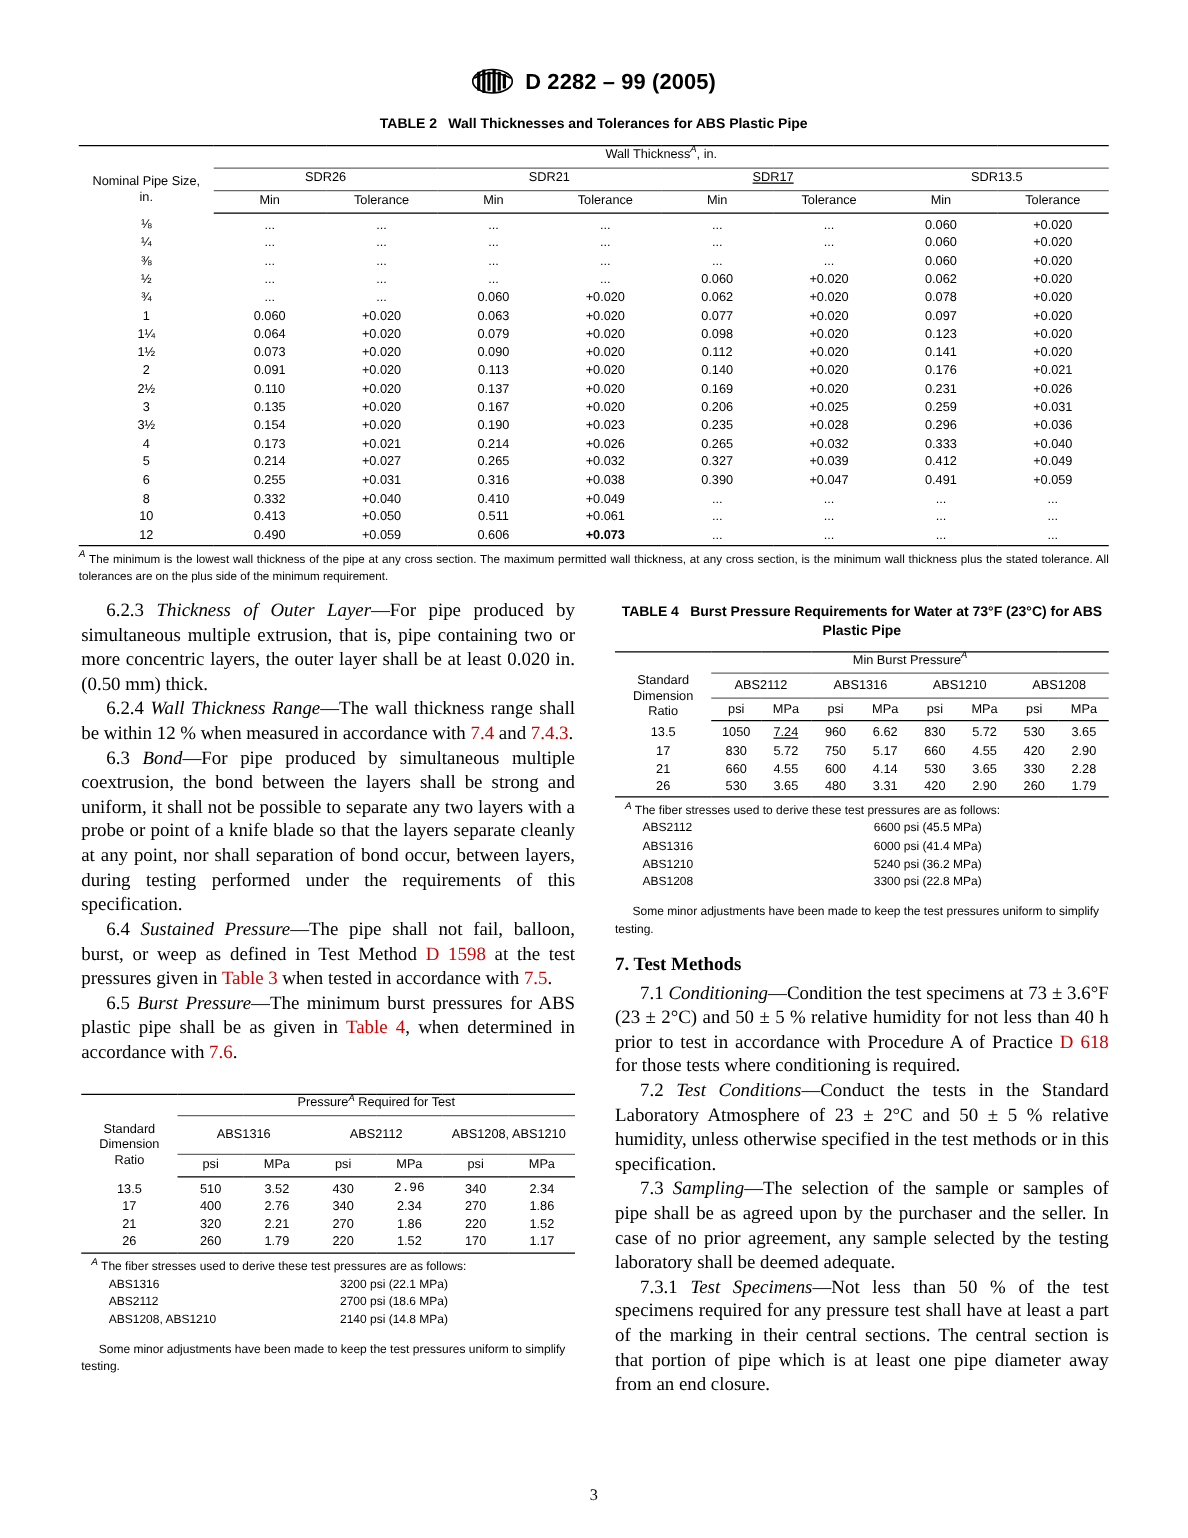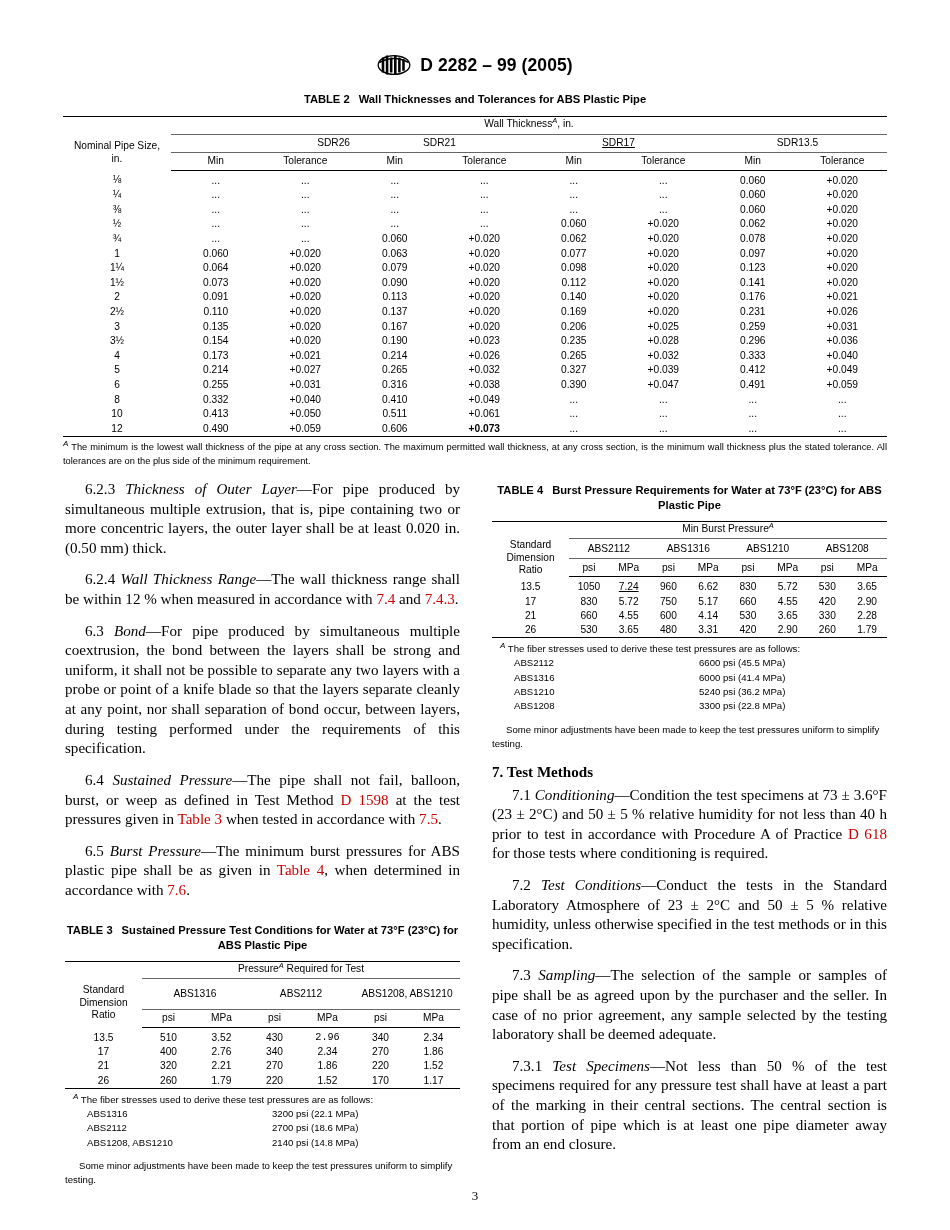--- a/index.html
+++ b/index.html
@@ -127,21 +127,21 @@
 
   p.body {
     font-size: 15.1px;
     line-height: 1.30;
     margin: 0;
     text-align: justify;
     text-indent: 20px;
     -webkit-hyphens: auto;
     hyphens: auto;
   }
-  p.body + p.body { margin-top: 12px; }
+  p.body + p.body { margin-top: 0px; }
   .ital { font-style: italic; }
   .xref { color: #cc0000; }
   h3.sec {
     font-size: 15.1px;
     font-weight: bold;
     margin: 13px 0 5px 0;
     text-indent: 0;
   }
 
   
@@ -237,21 +237,21 @@
 
         <tr>
           <td class="rule-top" style="border-bottom:none;"></td>
           <td class="rule-top wt-span" colspan="8"><span>Wall Thickness</span><sup class="fn">A</sup><span>, in.</span></td>
         </tr>
 
         <tr>
           <td rowspan="2" class="nps-label">
             <div style="padding:0 6px;">Nominal Pipe Size, in.</div>
           </td>
-          <td class="grouphdr rule-thin" colspan="2" style="border-top:0.9px solid #666; height:17px;text-align:right;">SDR26</td>
+          <td class="grouphdr rule-thin" colspan="2" style="border-top:0.9px solid #666; height:17px;">SDR26</td>
           <td class="grouphdr rule-thin" colspan="2" style="border-top:0.9px solid #666; height:17px;">SDR21</td>
           <td class="grouphdr rule-thin" colspan="2" style="border-top:0.9px solid #666; height:17px;text-decoration:underline;">SDR17</td>
           <td class="grouphdr rule-thin" colspan="2" style="border-top:0.9px solid #666; height:17px;">SDR13.5</td>
         </tr>
 
         <tr>
           <td class="subhdr rule-head" style="height:17px;">Min</td>
           <td class="subhdr rule-head" style="height:17px;">Tolerance</td>
           <td class="subhdr rule-head" style="height:17px;">Min</td>
           <td class="subhdr rule-head" style="height:17px;">Tolerance</td>
@@ -492,23 +492,20 @@
         <span>6.4</span>
         <span class="ital">Sustained Pressure</span><span>—The pipe shall not fail, balloon, burst, or weep as defined in Test Method </span><span class="xref">D 1598</span><span> at the test pressures given in </span><span class="xref">Table 3</span><span> when tested in accordance with </span><span class="xref">7.5</span><span>.</span>
       </p>
 
       <p class="body">
         <span>6.5</span>
         <span class="ital">Burst Pressure</span><span>—The minimum burst pressures for ABS plastic pipe shall be as given in </span><span class="xref">Table 4</span><span>, when determined in accordance with </span><span class="xref">7.6</span><span>.</span>
       </p>
 
       <div class="tbl-block tbl3-pos">
-        <div class="tbl-title">
-          <span class="tnum">TABLE 3</span><span>Sustained Pressure Test Conditions for Water at 73°F (23°C) for ABS Plastic Pipe</span>
-        </div>
 
         <table class="astm t34 t3" style="margin-top:8px;">
           <colgroup>
             <col class="sdr-col">
               <col class="u-col">
               <col class="u-col">
               <col class="u-col">
               <col class="u-col">
               <col class="u-col">
               <col class="u-col">

